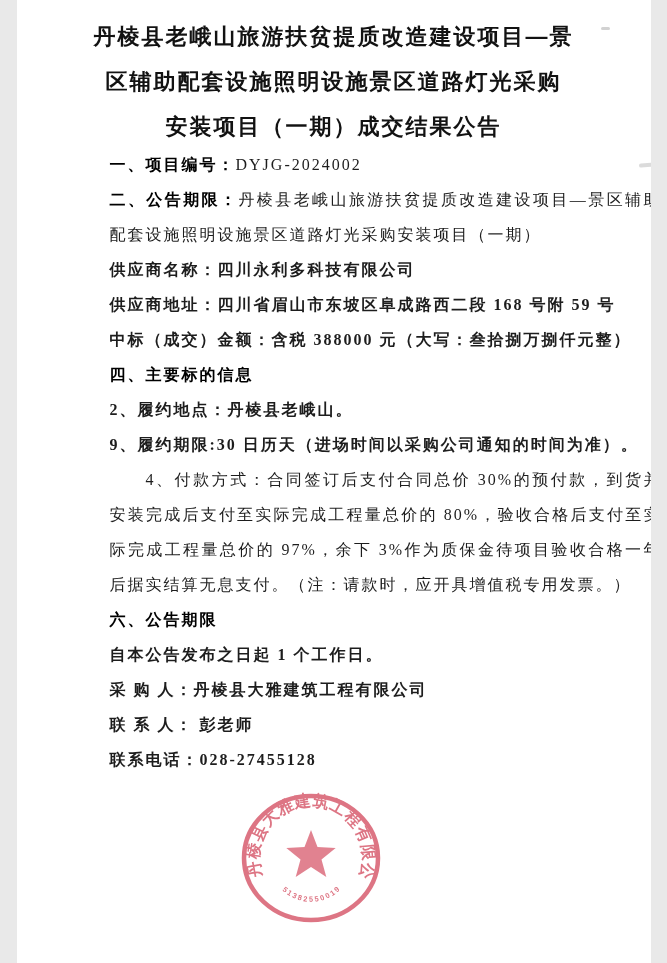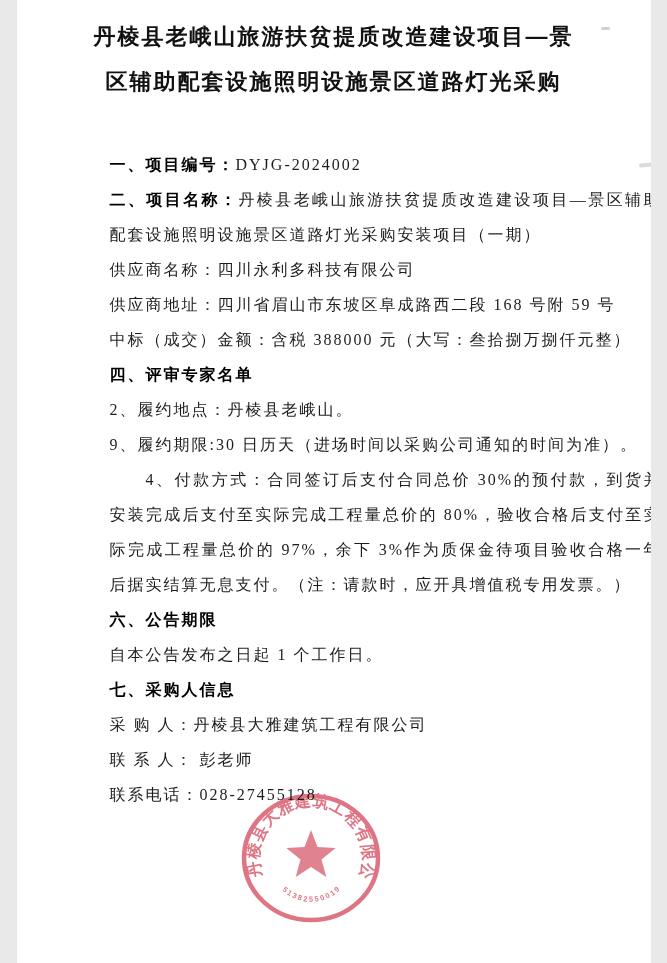--- a/index.html
+++ b/index.html
@@ -25,21 +25,21 @@
     font-size:16px;line-height:35px;
     letter-spacing:2px;
     text-align:justify;
     color:#1d1d1d;
   }
   .body-block p{margin:0;padding:0;}
   .h,.lbl{
     font-family:"Liberation Sans","DejaVu Sans",sans-serif;
     font-weight:700;color:#000;
   }
-  .sub{margin-left:32px;}
+  .sub{margin-left:32px;font-weight:bold;}
   .indent{text-indent:36px;}
   .seal{
     position:absolute;left:219px;top:790px;
     width:150px;height:140px;
     mix-blend-mode:multiply;
     opacity:.88;
   }
   .seal text{
     font-family:"Liberation Sans","DejaVu Sans",sans-serif;
     font-weight:700;
@@ -49,44 +49,44 @@
   .a2{left:622px;top:163px;width:20px;height:4px;transform:rotate(-4deg);opacity:.8;}
 </style>
 </head>
 <body>
 
 <div class="page">
 
   <div class="title-block">
     <div>丹棱县老峨山旅游扶贫提质改造建设项目—景</div>
     <div>区辅助配套设施照明设施景区道路灯光采购</div>
+    <div>安装项目（一期）成交结果公告</div>
   </div>
 
   <div class="body-block">
 
     <p><span class="lbl">一、项目编号：</span><span>DYJG-2024002</span></p>
 
-    <p><span class="lbl">二、项目名称：</span><span>丹棱县老峨山旅游扶贫提质改造建设项目—景区辅助配套设施照明设施景区道路灯光采购安装项目（一期）</span></p>
+    <p><span class="lbl">二、公告期限：</span><span>丹棱县老峨山旅游扶贫提质改造建设项目—景区辅助配套设施照明设施景区道路灯光采购安装项目（一期）</span></p>
 
 
     <p class="sub">供应商名称：四川永利多科技有限公司</p>
     <p class="sub">供应商地址：四川省眉山市东坡区阜成路西二段 168 号附 59 号</p>
     <p class="sub">中标（成交）金额：含税 388000 元（大写：叁拾捌万捌仟元整）</p>
 
-    <p class="h">四、评审专家名单</p>
+    <p class="h">四、主要标的信息</p>
 
     <p class="sub">2、履约地点：丹棱县老峨山。</p>
     <p class="sub">9、履约期限:30 日历天（进场时间以采购公司通知的时间为准）。</p>
     <p class="indent">4、付款方式：合同签订后支付合同总价 30%的预付款，到货并安装完成后支付至实际完成工程量总价的 80%，验收合格后支付至实际完成工程量总价的 97%，余下 3%作为质保金待项目验收合格一年后据实结算无息支付。（注：请款时，应开具增值税专用发票。）</p>
 
 
     <p class="h">六、公告期限</p>
     <p class="sub">自本公告发布之日起 1 个工作日。</p>
 
-    <p class="h">七、采购人信息</p>
     <p class="sub">采 购 人：丹棱县大雅建筑工程有限公司</p>
     <p class="sub">联 系 人： 彭老师</p>
     <p class="sub">联系电话：028-27455128</p>
 
   </div>
 
   <svg class="seal" viewBox="0 0 150 140" aria-hidden="true">
     <ellipse cx="75" cy="68" rx="67" ry="62" fill="none" stroke-width="4.5" stroke="#d96273"></ellipse>
     <polygon points="75,40 81.5,57.1 99.7,58 85.5,69.4 90.3,87 75,77 59.7,87 64.5,69.4 50.3,58 68.5,57.1" fill-opacity="0.9" fill="#d96273"></polygon>
     <path id="sealNameArc" d="M 26.1,85.8 A 52,52 0 1 1 123.9,85.8" fill="none"></path>

